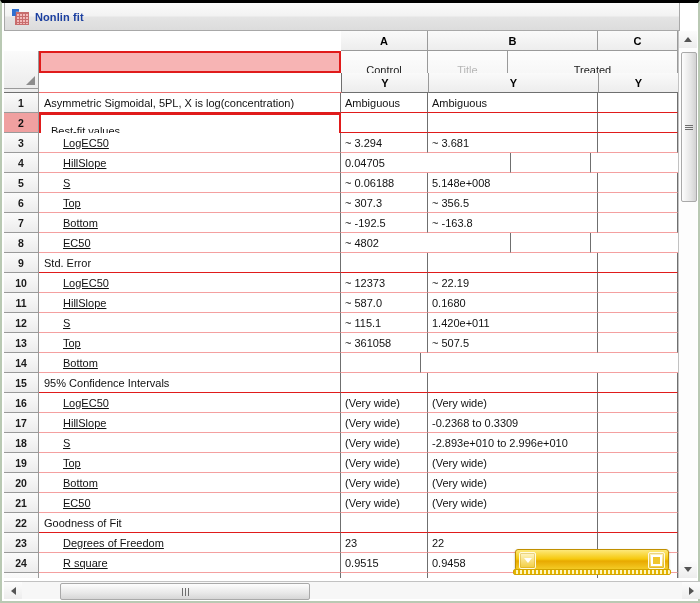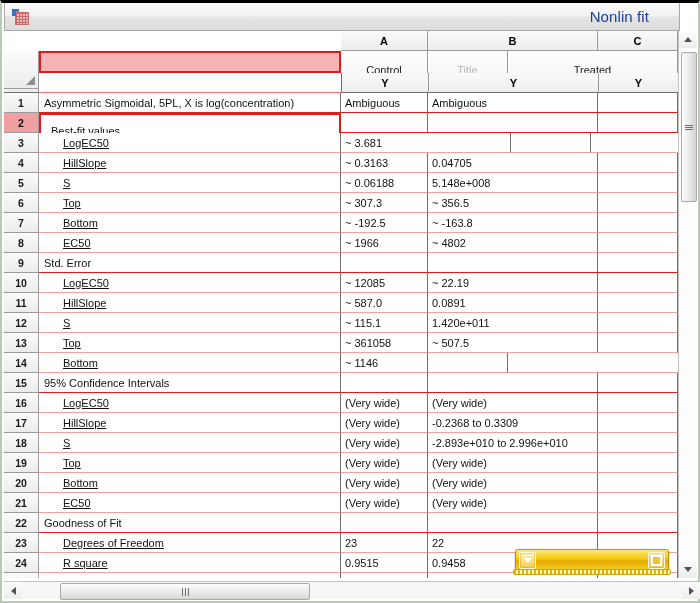--- a/index.html
+++ b/index.html
@@ -26,21 +26,21 @@
     background:linear-gradient(to bottom,#fbfbfb 0%,#f2f2f2 48%,#e4e4e4 52%,#dcdcdc 100%);
     border:1px solid #a8a8a8;border-top:none;
     box-sizing:border-box;
     display:flex;align-items:center;
   }
   .title-icon{
     width:30px;height:26px;display:flex;align-items:center;justify-content:center;
     flex:0 0 30px;
   }
   .title-text{
-    flex:1;text-align:right;font-weight:normal;color:#1b3fa0;font-size:15px;
+    flex:1;text-align:left;font-weight:bold;color:#1b3fa0;font-size:11px;
     letter-spacing:.1px;padding-right:30px;
   }
 
   
   .grid{position:absolute;left:2px;top:28px;width:676px;height:547px;overflow:hidden;}
 
   .rowhdr-w{width:35px;}
   .labelcol-w{width:302px;}
   .colA-w{width:87px;}
   .colB-w{width:170px;}
@@ -285,28 +285,28 @@
           <div class="rh sel">2</div>
           <div class="lc sel">Best-fit values</div>
           <div class="va"></div>
           <div class="vb"></div>
           <div class="vc"></div>
           <div class="vd"></div>
         </div>
         <div class="drow thin">
           <div class="rh">3</div>
           <div class="lc indent thin">LogEC50</div>
+          <div class="va">~ 3.294</div>
           <div class="vb">~ 3.681</div>
           <div class="vc"></div>
           <div class="vd"></div>
         </div>
         <div class="drow thin">
           <div class="rh">4</div>
           <div class="lc indent thin">HillSlope</div>
-          <div class="va">~ 0.3163</div>
           <div class="vb">0.04705</div>
           <div class="vc"></div>
           <div class="vd"></div>
         </div>
         <div class="drow thin">
           <div class="rh">5</div>
           <div class="lc indent thin">S</div>
           <div class="va">~ 0.06188</div>
           <div class="vb">5.148e+008</div>
           <div class="vc"></div>
@@ -324,46 +324,45 @@
           <div class="rh">7</div>
           <div class="lc indent thin">Bottom</div>
           <div class="va">~ -192.5</div>
           <div class="vb">~ -163.8</div>
           <div class="vc"></div>
           <div class="vd"></div>
         </div>
         <div class="drow thin">
           <div class="rh">8</div>
           <div class="lc indent thin">EC50</div>
-          <div class="va">~ 1966</div>
           <div class="vb">~ 4802</div>
           <div class="vc"></div>
           <div class="vd"></div>
         </div>
         <div class="drow">
           <div class="rh">9</div>
           <div class="lc">Std. Error</div>
           <div class="va"></div>
           <div class="vb"></div>
           <div class="vc"></div>
           <div class="vd"></div>
         </div>
         <div class="drow thin">
           <div class="rh">10</div>
           <div class="lc indent thin">LogEC50</div>
-          <div class="va">~ 12085</div>
+          <div class="va">~ 12373</div>
           <div class="vb">~ 22.19</div>
           <div class="vc"></div>
           <div class="vd"></div>
         </div>
         <div class="drow thin">
           <div class="rh">11</div>
           <div class="lc indent thin">HillSlope</div>
           <div class="va">~ 587.0</div>
-          <div class="vb">0.0891</div>
+          <div class="vb">0.1680</div>
           <div class="vc"></div>
           <div class="vd"></div>
         </div>
         <div class="drow thin">
           <div class="rh">12</div>
           <div class="lc indent thin">S</div>
           <div class="va">~ 115.1</div>
           <div class="vb">1.420e+011</div>
           <div class="vc"></div>
           <div class="vd"></div>
@@ -372,21 +371,20 @@
           <div class="rh">13</div>
           <div class="lc indent thin">Top</div>
           <div class="va">~ 361058</div>
           <div class="vb">~ 507.5</div>
           <div class="vc"></div>
           <div class="vd"></div>
         </div>
         <div class="drow thin">
           <div class="rh">14</div>
           <div class="lc indent thin">Bottom</div>
-          <div class="va">~ 1146</div>
           <div class="vc"></div>
           <div class="vd"></div>
         </div>
         <div class="drow">
           <div class="rh">15</div>
           <div class="lc">95% Confidence Intervals</div>
           <div class="va"></div>
           <div class="vb"></div>
           <div class="vc"></div>
           <div class="vd"></div>

